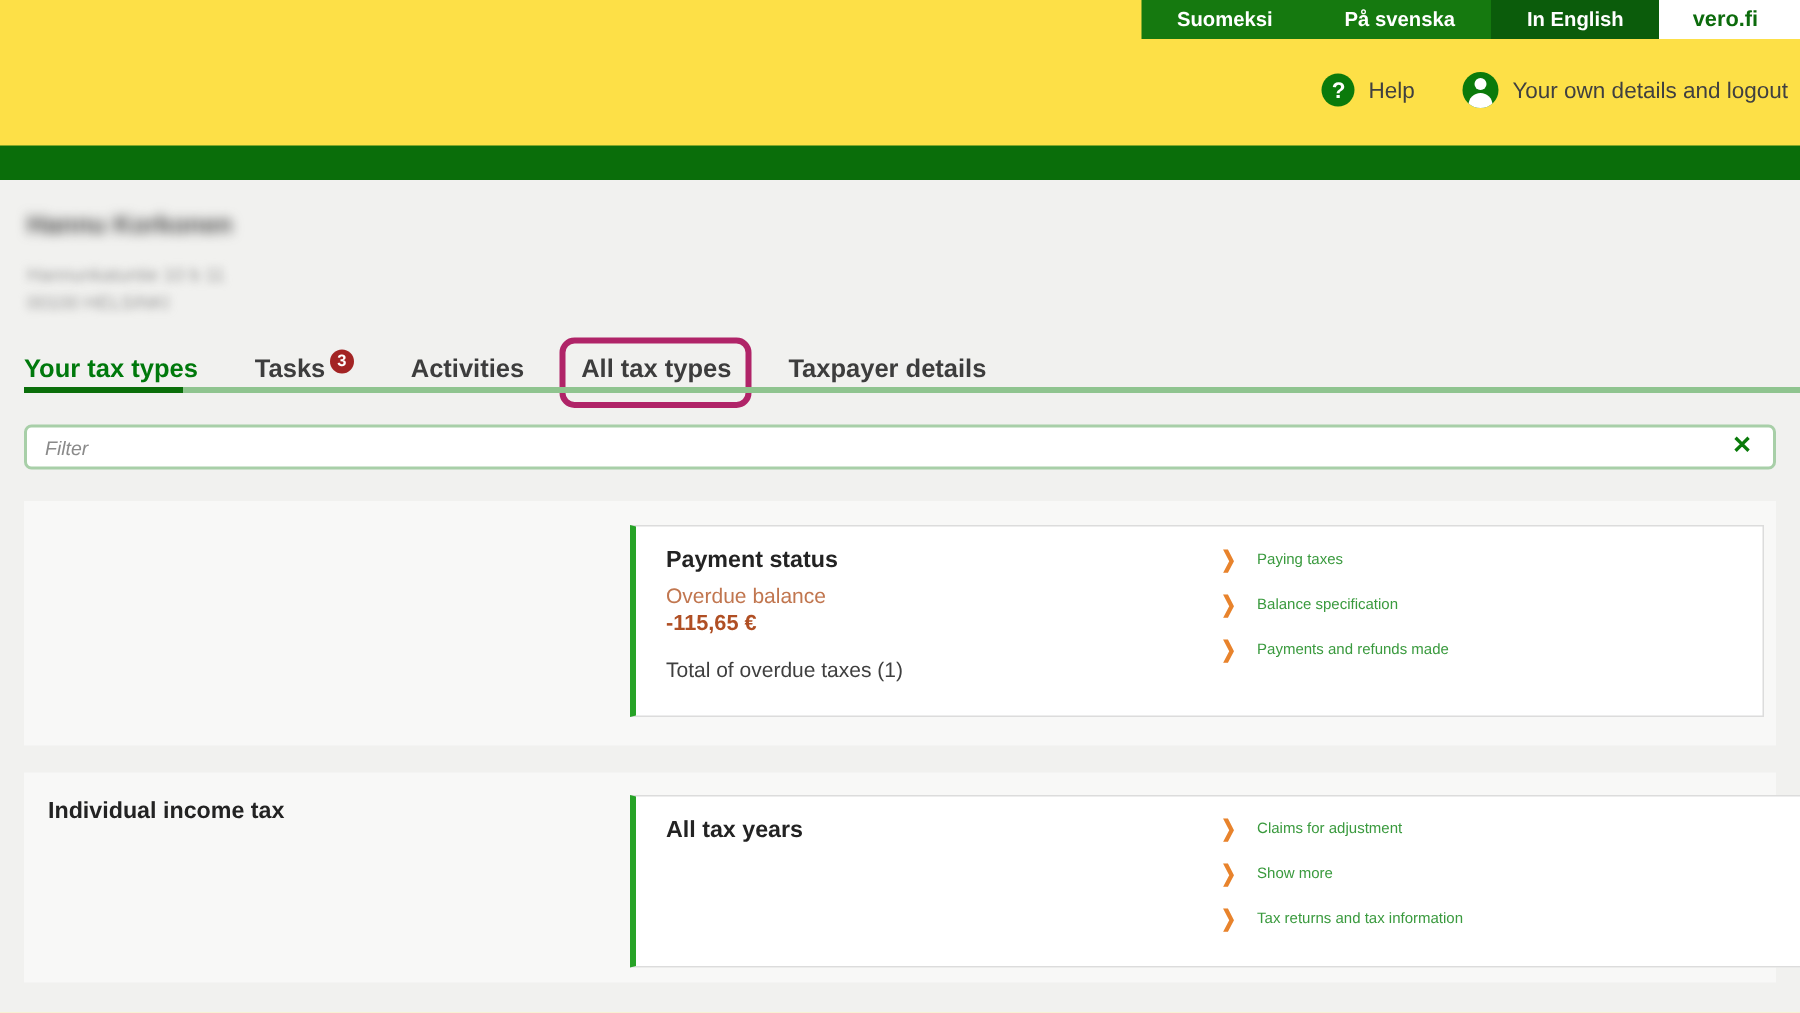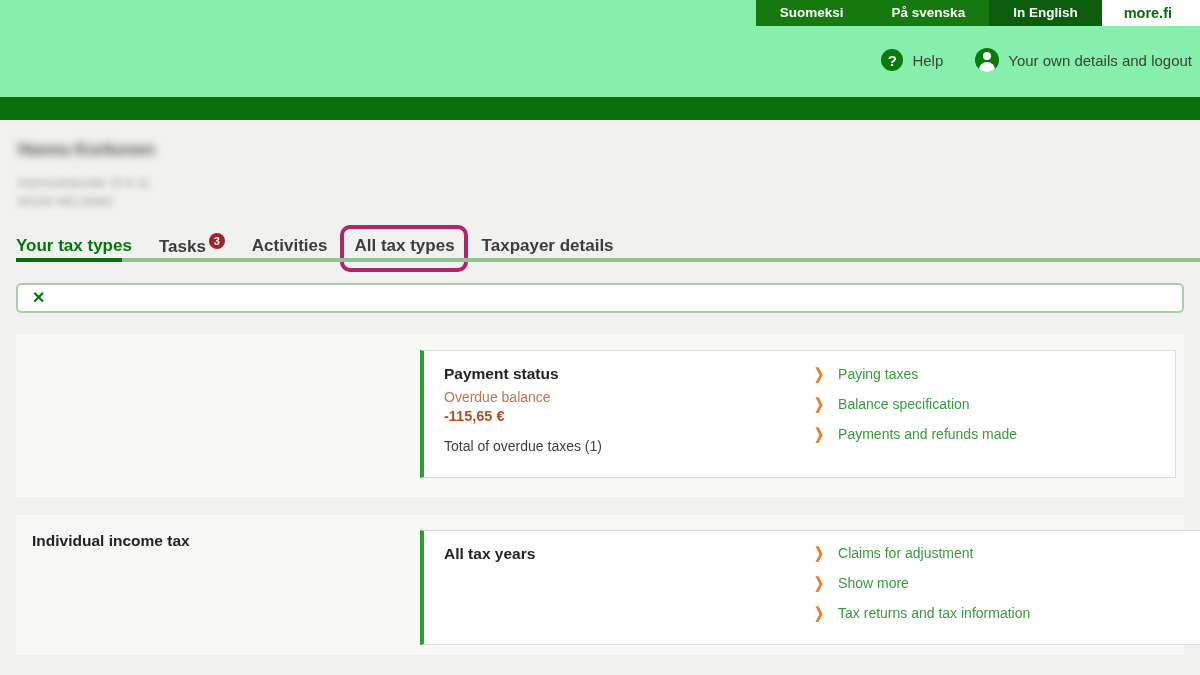--- a/index.html
+++ b/index.html
@@ -1,18 +1,18 @@
 <!DOCTYPE html>
 <html><head>
 <meta charset="utf-8">
 <style>
   * { margin:0; padding:0; box-sizing:border-box; }
   html,body { width:1200px; height:675px; overflow:hidden; }
   body { font-family:"Liberation Sans", sans-serif; background:#ffffff; position:relative; }
-  .page { position:absolute; top:0; left:0; width:1200px; height:675px; background:#86efac; }
+  .page { position:absolute; top:0; left:0; width:1200px; height:675px; background:#fde047; }
 
   
   .topbar { position:absolute; top:0; right:0; height:26px; display:flex; align-items:stretch; }
   .lang-bar { display:flex; background:#15790f; }
   .lang { color:#fff; font-size:13.5px; font-weight:600; line-height:26px; padding:0 24px; cursor:pointer; text-decoration:none; }
   .lang.active { background:#0b5c0b; }
   .verofi { color:#0c6b0c; font-size:14.5px; font-weight:700; line-height:26px; padding:0 28px 0 22px; background:#fff; cursor:pointer; }
 
   
   .logo { position:absolute; left:12px; top:26px; color:#00790c; cursor:pointer; white-space:nowrap; }
@@ -30,21 +30,21 @@
   
   .green-band { position:absolute; top:97px; left:0; width:1200px; height:23px; background:#0a6e0a; }
   .main-bg { position:absolute; top:120px; left:0; width:1200px; height:555px; background:#f1f1ef; }
 
   
   .user-name  { position:absolute; top:140px; left:18px; font-size:17px; font-weight:700; color:#4a4a4a; filter:blur(4px); }
   .user-addr1 { position:absolute; top:176px; left:18px; font-size:12.5px; color:#9a9a9a; filter:blur(3px); }
   .user-addr2 { position:absolute; top:195px; left:18px; font-size:12.5px; color:#9a9a9a; filter:blur(3px); }
 
   
-  .tabs { position:absolute; top:233px; left:16px; display:flex; gap:27px; align-items:flex-start; }
+  .tabs { position:absolute; top:233px; left:16px; display:flex; gap:38px; align-items:flex-start; }
   .tab { font-size:17px; font-weight:600; color:#3d3d3d; line-height:25px; cursor:pointer; position:relative; white-space:nowrap; }
   .tab.active { color:#00790c; }
   .badge { display:inline-block; vertical-align:super; margin-left:3px; width:16px; height:16px; border-radius:50%; background:#a32424; color:#fff; font-size:11px; font-weight:700; line-height:16px; text-align:center; }
   .tabs-underline { position:absolute; top:258px; left:16px; width:1184px; height:4px; background:#8fc48f; }
   .tabs-underline-active { position:absolute; top:258px; left:16px; width:106px; height:4px; background:#0a6e0a; }
   .annotation-box { position:absolute; top:-8px; left:-14px; right:-13px; height:47px; border:4px solid #b02468; border-radius:10px; pointer-events:none; }
 
   
   .filter-box { position:absolute; top:283px; left:16px; width:1168px; height:30px; background:#fff; border:2px solid #a8cfa8; border-radius:5px; display:flex; align-items:center; }
   .filter-input { flex:1; border:none; outline:none; background:transparent; font-family:"Liberation Sans", sans-serif; font-size:13px; font-style:italic; color:#555; padding:0 12px; }
@@ -66,36 +66,36 @@
   .c1-status { position:absolute; left:20px; top:38px; font-size:14px; color:#c1764f; }
   .c1-amount { position:absolute; left:20px; top:57px; font-size:14.5px; font-weight:700; color:#b04f24; }
   .c1-note   { position:absolute; left:20px; top:87px; font-size:14px; color:#3f3f3f; }
 
   .c2-title { top:14px; }
   .c2-desc  { position:absolute; left:20px; top:38px; font-size:13.5px; color:#555555; }
 
   .links { position:absolute; left:390px; top:0; width:360px; }
   .link-row { position:absolute; left:0; display:flex; align-items:center; gap:14px; cursor:pointer; }
   .chevron { color:#e8832c; font-size:12px; font-weight:700; transform:scaleY(1.25); }
-  .link-label { color:#3a9a3e; font-size:14px; }
+  .link-label { color:#3a9a3e; font-size:10px; }
   .lr-0 { top:15px; } .lr-1 { top:45px; } .lr-2 { top:75px; }
   .c2 .lr-0 { top:14px; } .c2 .lr-1 { top:44px; } .c2 .lr-2 { top:74px; }
 </style>
 </head>
 <body>
 
 <div class="page">
 
   <div class="topbar">
     <nav class="lang-bar">
       <a class="lang">Suomeksi</a>
       <a class="lang">På svenska</a>
       <a class="lang active">In English</a>
     </nav>
-    <a class="verofi">more.fi</a>
+    <a class="verofi">vero.fi</a>
   </div>
 
 
   <div class="header-links">
     <div class="hlink">
       <span class="help-icon">?</span>
       <span>Help</span>
     </div>
     <div class="hlink">
       <span class="person-icon"></span>
@@ -119,20 +119,21 @@
     <div class="tab">
       <span>All tax types</span>
       <div class="annotation-box"></div>
     </div>
     <div class="tab">Taxpayer details</div>
   </nav>
   <div class="tabs-underline"></div>
   <div class="tabs-underline-active"></div>
 
   <div class="filter-box">
+    <input class="filter-input" type="text" placeholder="Filter" style="">
     <span class="filter-clear">✕</span>
   </div>
 
   <section class="section section-1">
     <div class="card card-1">
       <div class="card-title c1-title">Payment status</div>
       <div class="c1-status">Overdue balance</div>
       <div class="c1-amount">-115,65 €</div>
       <div class="c1-note">Total of overdue taxes (1)</div>
       <div class="links">

